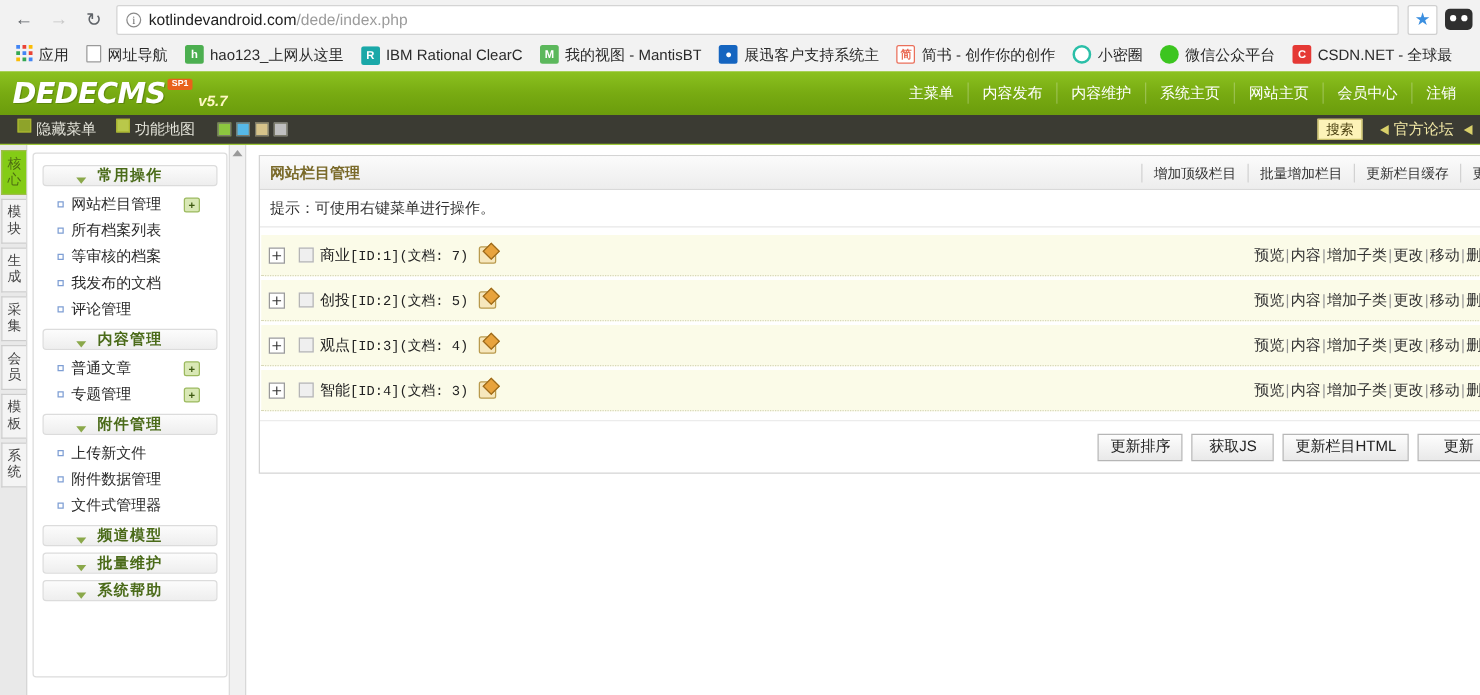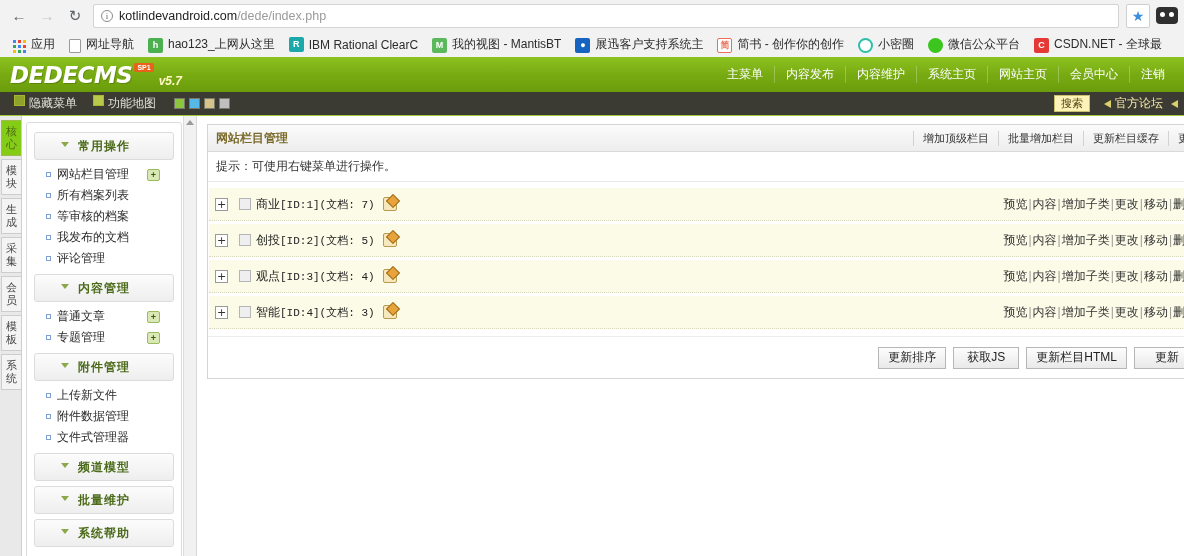--- a/index.html
+++ b/index.html
@@ -46,21 +46,21 @@
     background: #fff; border-radius: 50%;
   }
   .ext-btn::before { left: 4px; }
   .ext-btn::after { right: 4px; }
 
   .bm-row {
     height: 26px; display: flex; align-items: center;
     padding: 0 6px; overflow: hidden; white-space: nowrap;
   }
   .bm {
-    display: flex; align-items: flex-end; gap: 5px;
+    display: flex; align-items: flex-start; gap: 5px;
     padding: 0 7px; font-size: 12px; color: #2b2b2b; flex: 0 0 auto;
     max-width: 160px; overflow: hidden;
   }
   .bm-label { overflow: hidden; text-overflow: clip; white-space: nowrap; }
   .apps-grid {
     width: 13px; height: 13px; flex: 0 0 auto;
     display: grid; grid-template-columns: repeat(3,3px);
     grid-template-rows: repeat(3,3px); gap: 2px;
   }
   .apps-grid i { display: block; width: 3px; height: 3px; }
@@ -173,21 +173,21 @@
     border-left: 4px solid transparent; border-right: 4px solid transparent;
     border-bottom: 5px solid #9a9a9a;
   }
   .sb-panel {
     border: 1px solid #dcdcdc; border-radius: 3px; background: #fff;
     padding: 4px 5px 8px; min-height: 420px;
   }
   .sb-group {
     background: linear-gradient(to bottom,#fcfcfc,#eeeeee);
     border: 1px solid #dcdcdc; border-radius: 3px;
-    height: 28px; display: flex; align-items: center; justify-content: center;
+    height: 17px; display: flex; align-items: center; justify-content: center;
     gap: 20px; margin: 5px 2px 4px; position: relative;
   }
   .sb-group .caret {
     position: absolute; left: 26px; top: 9px;
     width: 0; height: 0; border-left: 4px solid transparent;
     border-right: 4px solid transparent; border-top: 5px solid #8aa84a;
   }
   .sb-group-title {
     font-size: 12px; color: #4b6b1a; font-weight: bold; letter-spacing: 1px;
   }

